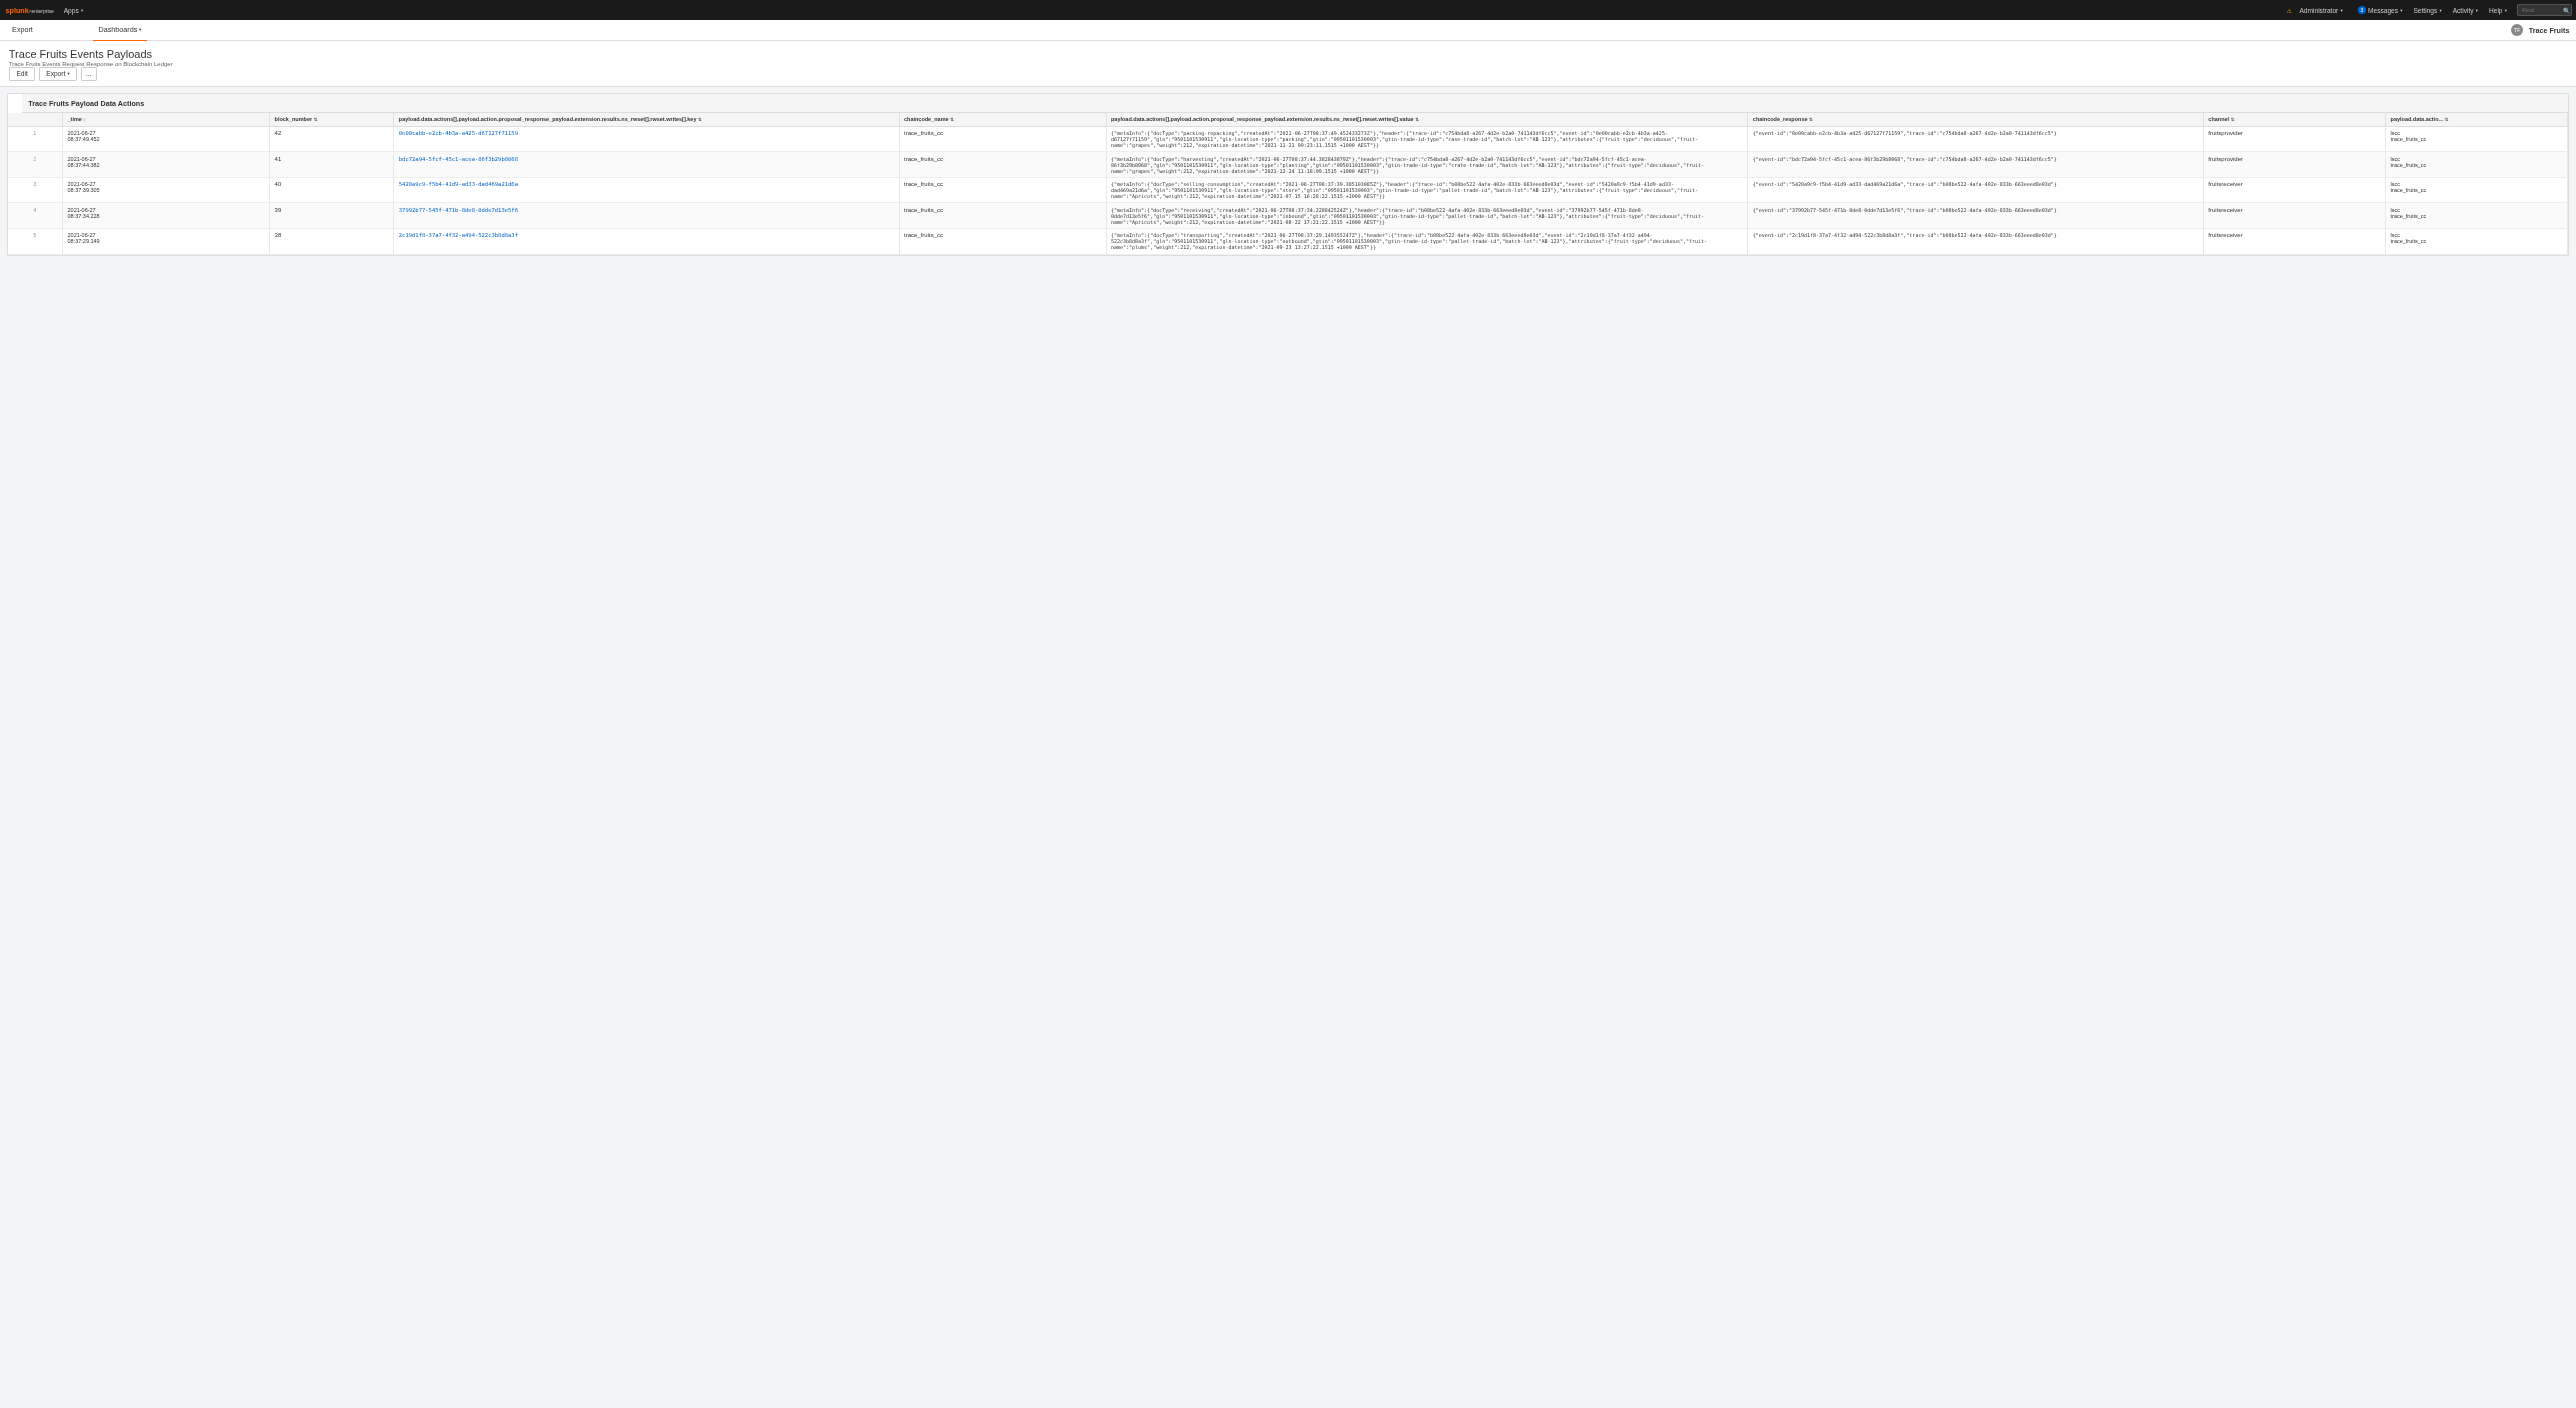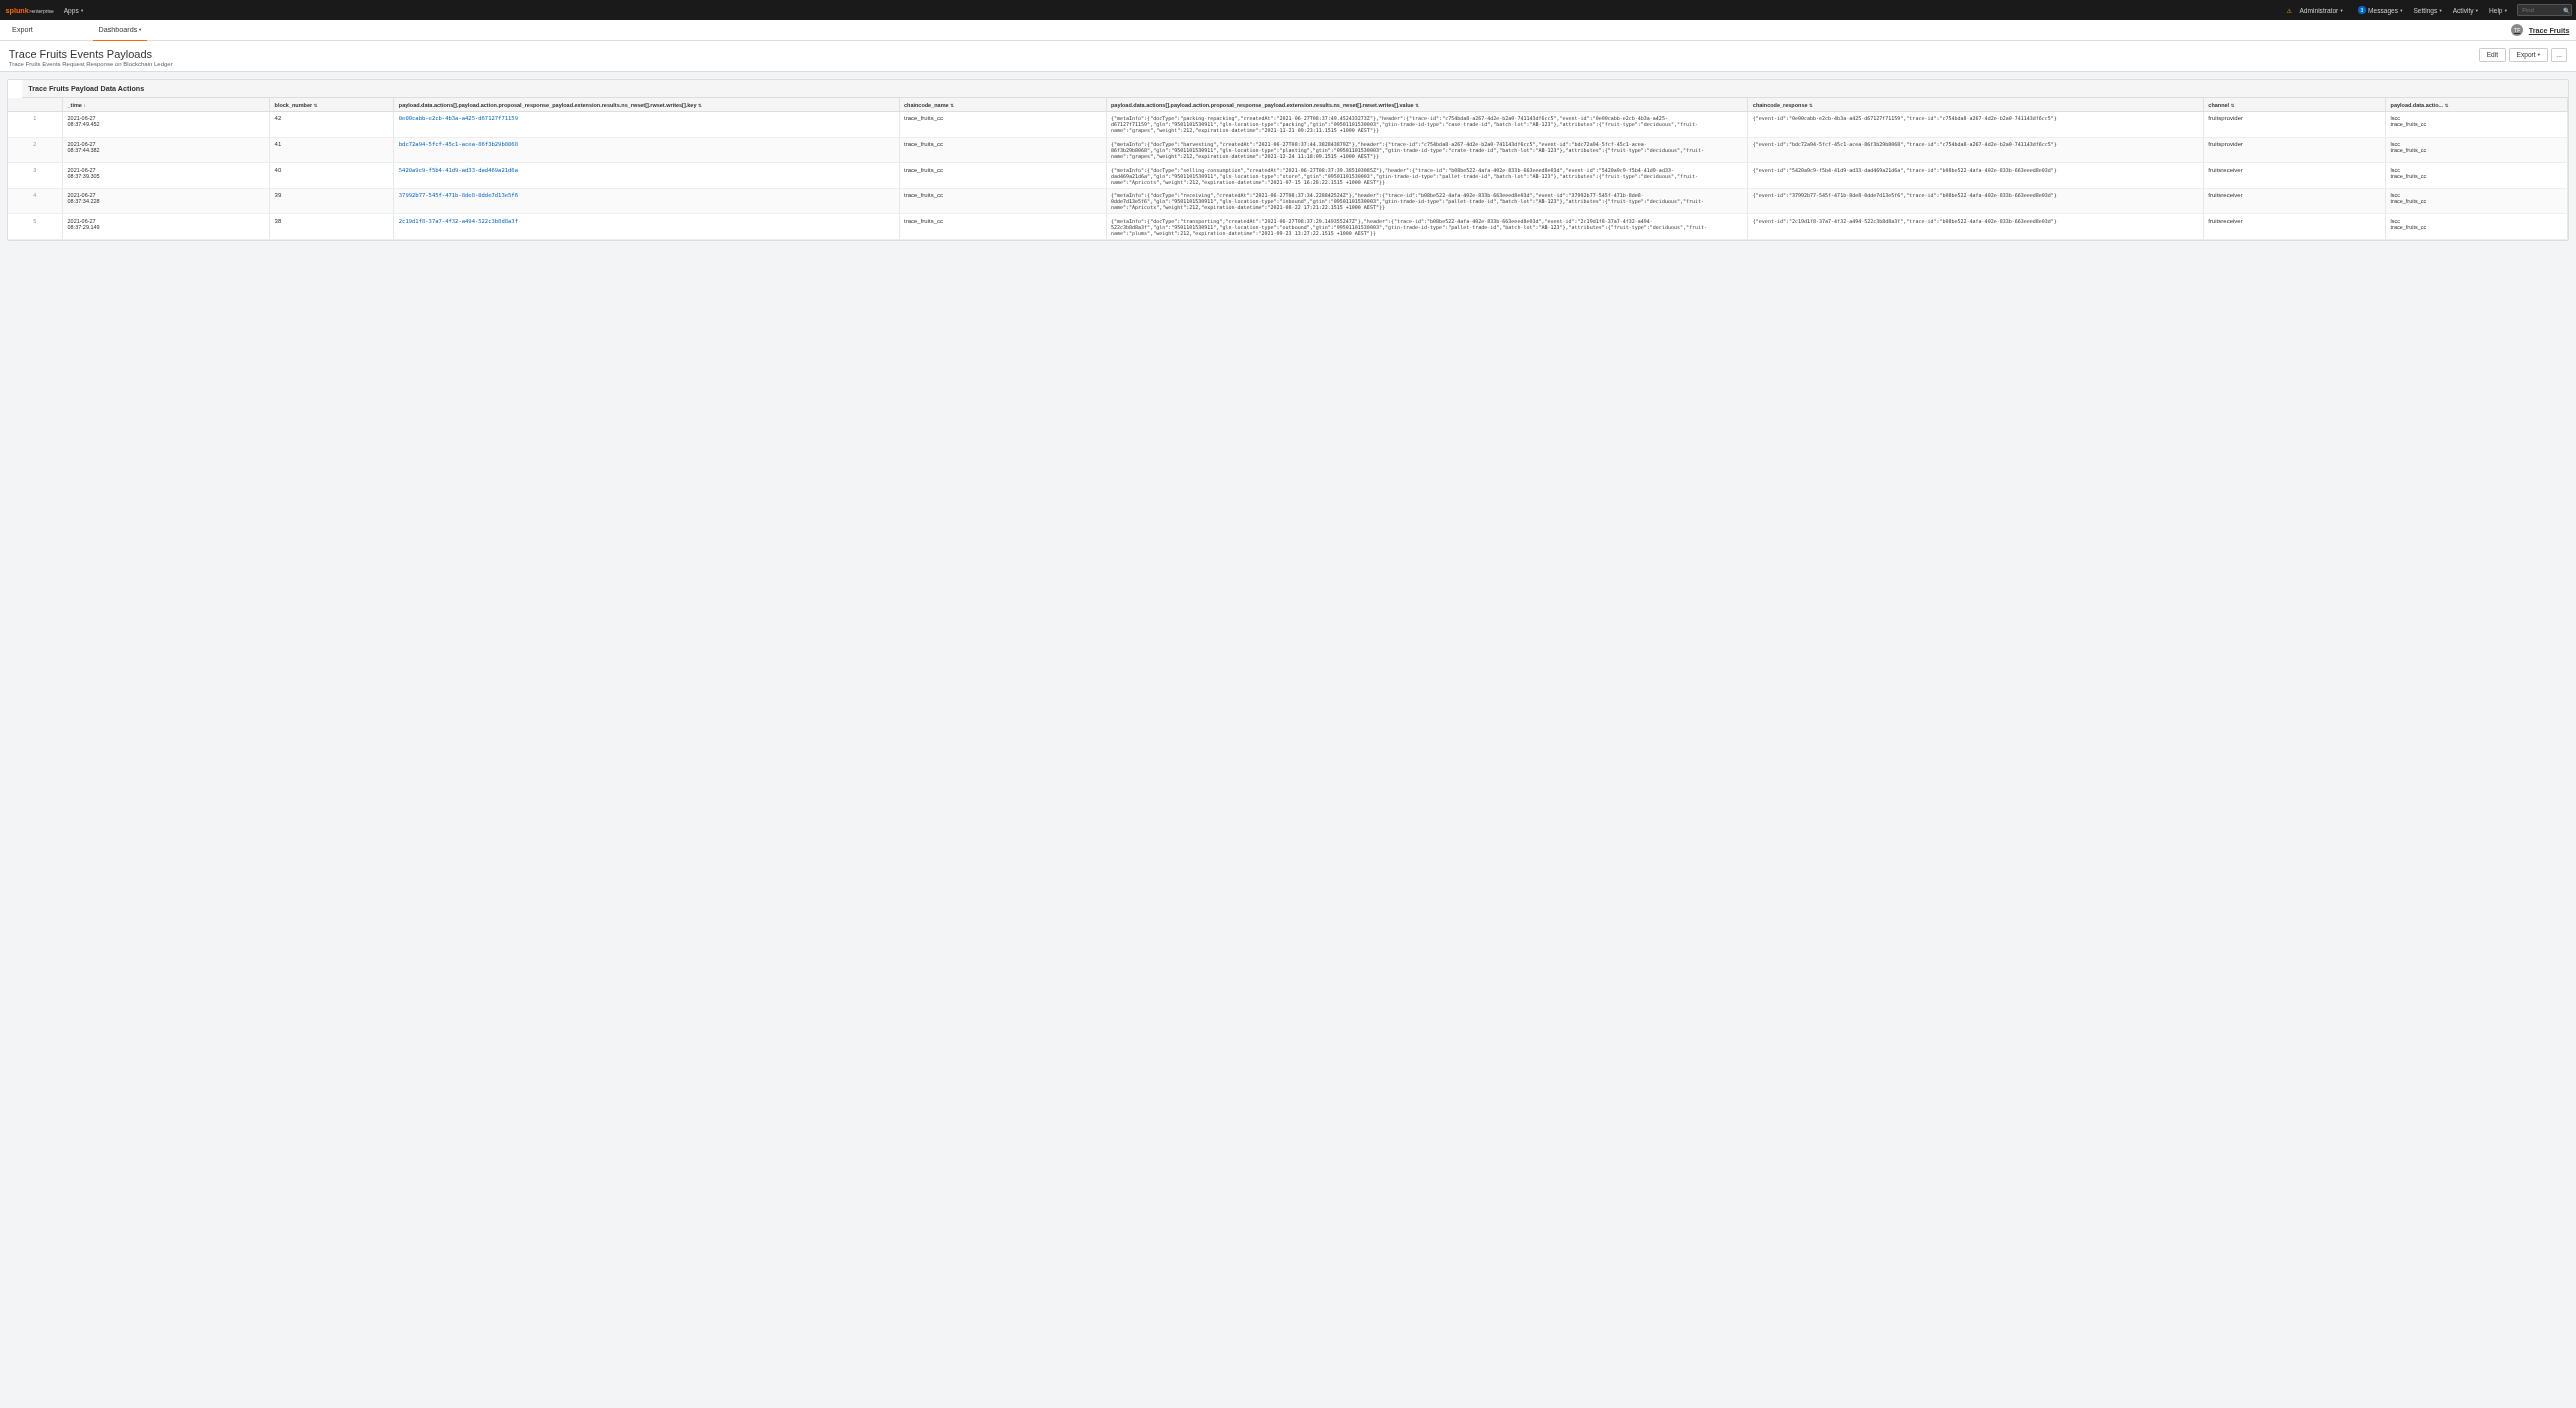--- a/index.html
+++ b/index.html
@@ -89,21 +89,20 @@
     .second-nav-item.active {
       border-bottom: 1.7px solid #ff6600;
       color: #333;
       margin-left: 48px;
     }
     .second-nav-right {
       margin-left: auto;
       display: flex;
       align-items: flex-end;
       gap: 4.4px;
-      text-decoration: underline;
     }
     .trace-fruits-label {
       display: flex;
       align-items: center;
       gap: 3.3px;
     }
 
     
     .page-header {
       background: #fff;
@@ -263,21 +262,21 @@
   </div>
   <div class="second-nav-right">
     <div class="trace-fruits-label">
       <div class="nav-avatar" style="background:#888;width:12px;height:12px;border-radius:50%;display:inline-flex;align-items:center;justify-content:center;color:#fff;font-size:5px;">TF</div>
       <span style="font-size:7.2px;color:#333;font-weight:600;">Trace Fruits</span>
     </div>
   </div>
 </div>
 
 <div class="page-header">
-  <div style="display:flex;justify-content:space-between;align-items:flex-start;">
+  <div style="display:flex;justify-content:space-between;align-items:flex-start;flex-direction:column;">
     <div>
       <h1 class="page-title">Trace Fruits Events Payloads</h1>
       <p class="page-subtitle">Trace Fruits Events Request Response on Blockchain Ledger</p>
     </div>
     <div style="display:flex;gap:3.3px;align-items:center;">
       <button class="btn btn-primary">Edit</button>
       <button class="btn btn-export">
         <span>Export</span>
         <span style="font-size:4.4px;">▾</span>
       </button>

